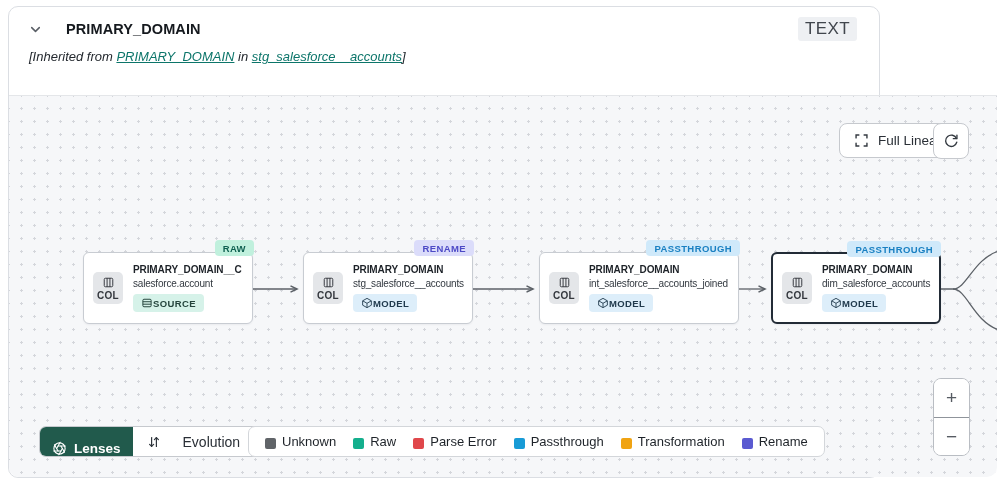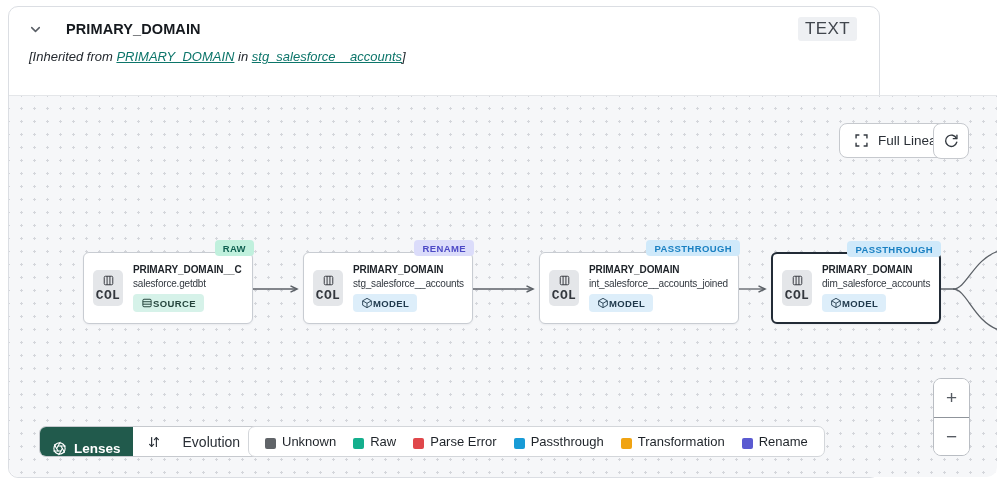--- a/index.html
+++ b/index.html
@@ -35,21 +35,21 @@
   
   .node { position:absolute; top:156px; height:72px; background:#fff; border:1px solid #c8ccd2;
     border-radius:6px; display:flex; align-items:center; gap:10px; padding:0 9px;
     box-shadow:0 1px 2px rgba(20,24,30,.05); cursor:pointer; }
   .node.selected { border:2px solid #222b36; }
   .evo-badge { position:absolute; top:-13px; right:-2px; font-size:9.5px; font-weight:700;
     letter-spacing:.4px; padding:2.5px 8px; border-radius:4px; }
   .col-chip { width:30px; min-width:30px; background:#e4e6e9; border-radius:5px; color:#34383e;
     display:flex; flex-direction:column; align-items:center; padding:4px 2px 3px; gap:1px; }
   .col-chip svg { width:13px; height:13px; }
-  .col-label { font-size:13px; font-weight:700; letter-spacing:.3px;font-family:Liberation Mono, monospace; }
+  .col-label { font-size:10px; font-weight:700; letter-spacing:.3px; }
   .node-text { display:flex; flex-direction:column; align-items:flex-start; white-space:nowrap; }
   .node-title { font-size:10px; font-weight:700; letter-spacing:-.1px; color:#1d2228; margin-bottom:3px; }
   .node-sub { font-size:10px; letter-spacing:-.2px; color:#333940; margin-bottom:5px; }
   .kind-badge { display:inline-flex; align-items:center; padding:3px 8px; border-radius:4px;
     font-size:9.5px; font-weight:700; letter-spacing:.4px; }
   .kind-badge svg { width:12px; height:12px; }
   .kind-source { background:#d6f2e9; color:#24443c; }
   .kind-model  { background:#ddeefa; color:#203a4d; }
 
   
@@ -112,21 +112,21 @@
           <span class="evo-badge" style="background:#c0f0dd;color:#0e5f50">RAW</span>
           <span class="col-chip">
             <svg viewBox="0 0 16 16" fill="none" stroke="currentColor" stroke-width="1.2">
               <rect x="2.75" y="2.75" width="10.5" height="10.5" rx="1.5"></rect>
               <path d="M6.25 2.75v10.5M9.75 2.75v10.5"></path>
             </svg>
             <span class="col-label">COL</span>
           </span>
           <span class="node-text">
             <span class="node-title">PRIMARY_DOMAIN__C</span>
-            <span class="node-sub">salesforce.getdbt</span>
+            <span class="node-sub">salesforce.account</span>
             <span class="kind-badge kind-source">
               <svg viewBox="0 0 16 16" fill="none" stroke="currentColor" stroke-width="1.3">
                 <rect x="2.5" y="3" width="11" height="10" rx="1.5"></rect>
                 <path d="M2.5 6.3h11M2.5 9.6h11"></path>
               </svg>
               <span>SOURCE</span>
             </span>
           </span>
         </div>
         <div class="node" style="left: 294px; width: 170px;">

